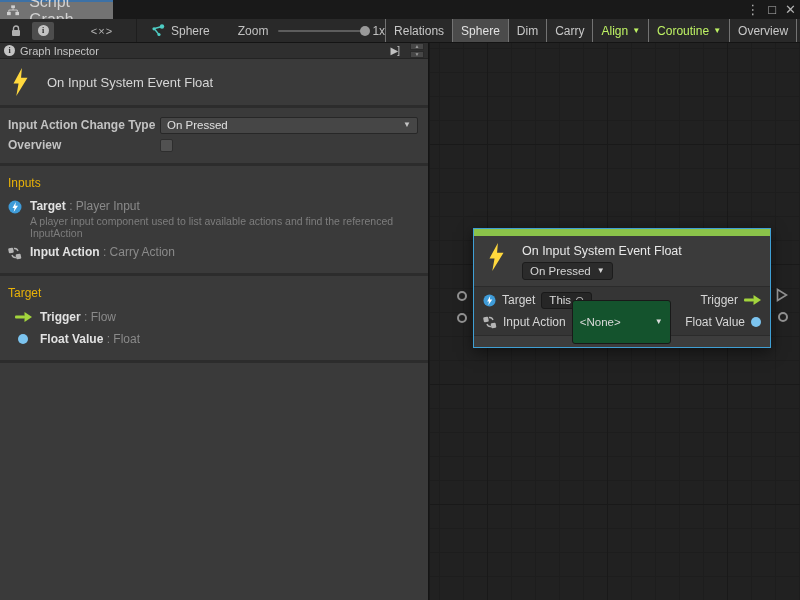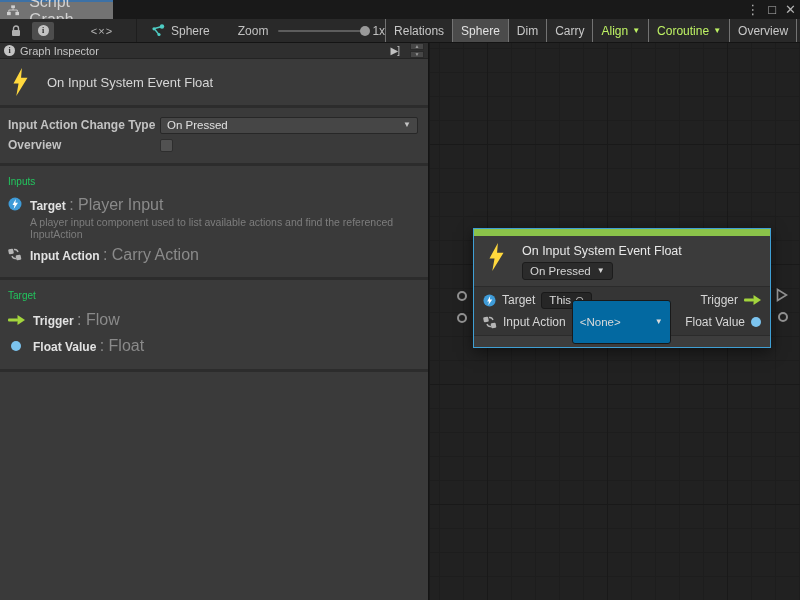--- a/index.html
+++ b/index.html
@@ -43,27 +43,27 @@
   .insp-title { font-size:13px; color:#d6d6d6; }
 
   .insp-fields { border-bottom:3px solid #2c2c2c; padding:7px 0 8px 0; flex:0 0 auto; }
   .field-row { display:flex; align-items:center; height:20px; padding:0 10px 0 8px; }
   .field-label { width:152px; color:#c2c2c2; flex:0 0 auto;font-weight:bold; }
   .dropdown { flex:1; height:17px; background:#464646; border:1px solid #272727; border-radius:2px; display:flex; align-items:center; padding:0 6px; color:#e0e0e0; font-size:11.5px; }
   .dropdown .caret { margin-left:auto; color:#c4c4c4; }
   .checkbox { width:13px; height:13px; background:#515151; border:1px solid #2e2e2e; border-radius:2px; }
 
   .insp-section { border-bottom:3px solid #2c2c2c; padding:6px 0 10px 0; flex:0 0 auto; }
-  .section-heading { color:#22c55e; font-size:10px; padding:4px 8px 6px 8px; }
+  .section-heading { color:#eab308; font-size:12px; padding:4px 8px 6px 8px; }
   .port-entry { display:flex; padding:3px 8px 3px 8px; gap:8px; }
   .port-icon-col { width:14px; flex:0 0 auto; padding-top:1px; }
   .port-name { color:#e2e2e2; font-weight:bold; font-size:12px; }
-  .port-type { color:#8a8a8a; font-size:16px; font-weight:normal; }
+  .port-type { color:#8a8a8a; font-size:12px; font-weight:normal; }
   .port-desc { color:#7d7d7d; font-size:10.5px; line-height:12px; margin-top:2px; max-width:382px; }
-  .out-row { display:flex; align-items:center; gap:8px; padding:4px 8px; }
+  .out-row { display:flex; align-items:center; gap:8px; padding:4px 8px;margin-left:7px; }
   .insp-fill { flex:1; }
 
   
   .canvas { position:absolute; left:430px; top:43px; right:0; bottom:0;
     background-color:#212121;
     background-image:
       linear-gradient(to right, #191919 1px, transparent 1px),
       linear-gradient(to bottom, #191919 1px, transparent 1px),
       linear-gradient(to right, #1d1d1d 1px, transparent 1px),
       linear-gradient(to bottom, #1d1d1d 1px, transparent 1px);
@@ -75,21 +75,21 @@
   .node-wrap { position:absolute; left:43px; top:185px; width:298px; }
   .node { position:relative; border:1px solid #3f9fd4; background:#383838; box-shadow:0 4px 14px rgba(0,0,0,0.5); }
   .node-colorbar { height:7px; }
   .node-header { padding:7px 12px 6px 14px; display:flex; gap:17px; background:#3b3b3b; }
   .node-title { font-size:12.5px; color:#e8e8e8; padding-top:1px; }
   .node-mode-btn { margin-top:4px; display:inline-flex; align-items:center; gap:6px; background:#2b2b2b; border:1px solid #1c1c1c; border-radius:3px; padding:2px 7px; color:#d6d6d6; font-size:11.5px; align-self:flex-start; }
   .node-body { border-top:1px solid #2b2b2b; border-bottom:1px solid #2b2b2b; background:#353535; padding:2px 0; }
   .node-row { height:22px; display:flex; align-items:center; padding:0 9px; gap:6px; color:#d6d6d6; }
   .chip { display:inline-flex; align-items:center; gap:4px; background:#262626; border:1px solid #191919; border-radius:3px; padding:1px 7px; color:#dadada; font-size:11.5px; }
   .picker-glyph { font-size:11px; color:#c0c0c0; }
-  .mini-dd { display:inline-flex; align-items:center; background:#0369a1; border:1px solid #191919; border-radius:3px; padding:15px 7px; color:#dadada; font-size:11.5px; width:99px; justify-content:space-between; }
+  .mini-dd { display:inline-flex; align-items:center; background:#14532d; border:1px solid #191919; border-radius:3px; padding:15px 7px; color:#dadada; font-size:11.5px; width:99px; justify-content:space-between; }
   .row-right { margin-left:auto; display:flex; align-items:center; gap:6px; }
   .node-footer { height:11px; background:#3d3d3d; }
   .value-dot { width:10px; height:10px; border-radius:50%; background:#7cc4ef; }
 
   .port { position:absolute; }
   .port-circle { width:10px; height:10px; border:2px solid #8f8f8f; border-radius:50%; background:transparent; }
   .p-left1 { left:-16px; top:63px; }
   .p-left2 { left:-16px; top:85px; }
   .p-right1 { right:-17px; top:60px; }
   .p-right2 { right:-17px; top:84px; }

